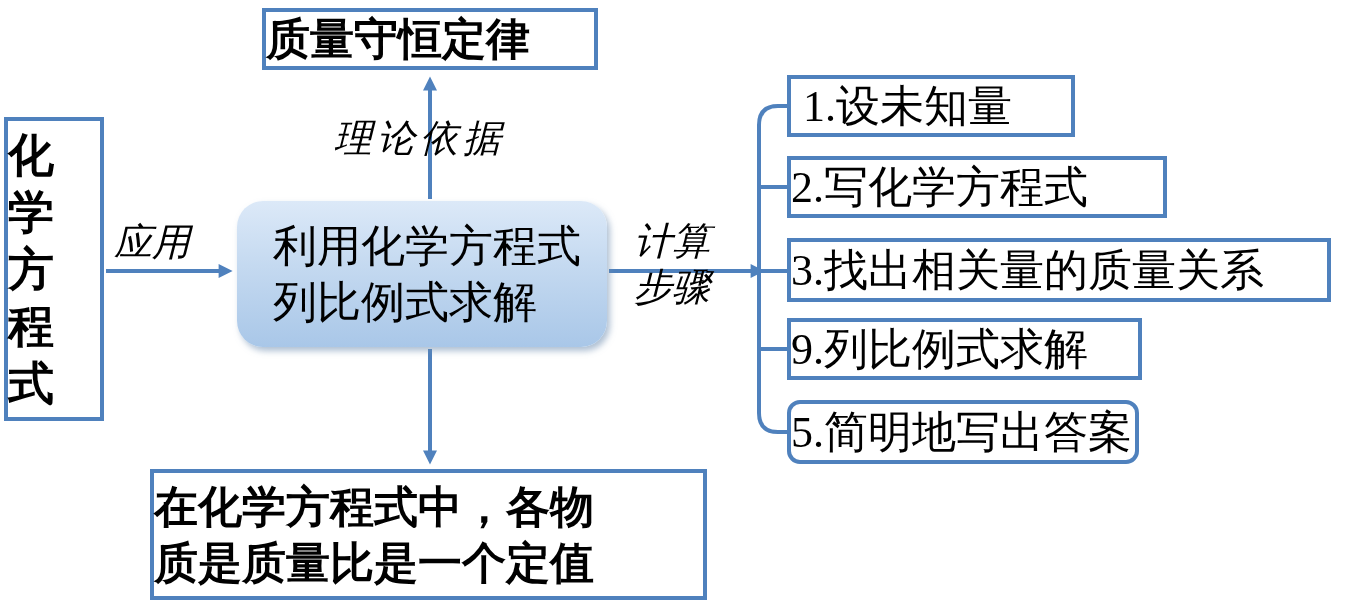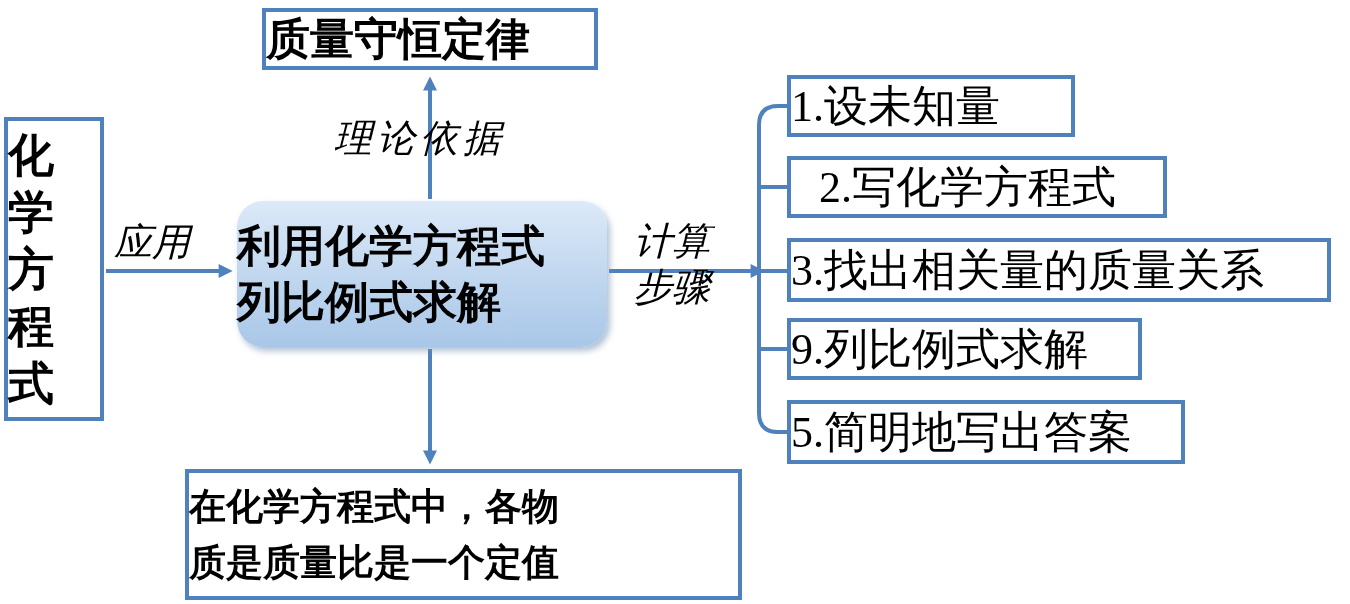--- a/index.html
+++ b/index.html
@@ -42,36 +42,36 @@
   .top-box {
     left: 262px; top: 8px; width: 336px; height: 62px;
     font-size: 44px; font-weight: bold;
   }
   .center-box {
     left: 237px; top: 201px; width: 370px; height: 146px;
     border: none;
     border-radius: 26px;
     background: linear-gradient(180deg, #dce9f8 0%, #c4d9f0 45%, #a9c7e8 100%);
     box-shadow: 3px 4px 6px rgba(110, 140, 175, 0.55);
-    font-size: 44px; font-weight: bold; line-height: 56px;
+    font-size: 44px; font-weight: normal; line-height: 56px; padding-left: 36px;
   }
   .bottom-box {
     left: 150px; top: 469px; width: 557px; height: 131px;
-    font-size: 37px; font-weight: bold; line-height: 56px; margin-left: 35px;
+    font-size: 44px; font-weight: bold; line-height: 56px;
   }
   .step-box {
     font-family: "Liberation Serif", serif;
     font-size: 44px;
     z-index: 2;
   }
-  .step1 { left: 787px; top: 75px;  width: 288px; height: 62px; }
-  .step2 { left: 787px; top: 156px; width: 380px; height: 62px; padding-left: 28px; }
+  .step1 { left: 787px; top: 75px;  width: 288px; height: 62px; padding-left: 12px; }
+  .step2 { left: 787px; top: 156px; width: 380px; height: 62px; }
   .step3 { left: 787px; top: 238px; width: 544px; height: 64px; }
   .step4 { left: 787px; top: 318px; width: 355px; height: 62px; }
-  .step5 { left: 787px; top: 400px; width: 398px; height: 64px; }
+  .step5 { left: 787px; top: 400px; width: 352px; height: 64px; border-radius: 13px; }
   .edge-label {
     position: absolute;
     font-family: "Liberation Serif", serif;
     font-style: italic;
     font-size: 38px;
     text-align: center;
     z-index: 3;
     line-height: 40px;
   }
   .label-apply  { left: 110px; top: 222px; width: 84px; }

